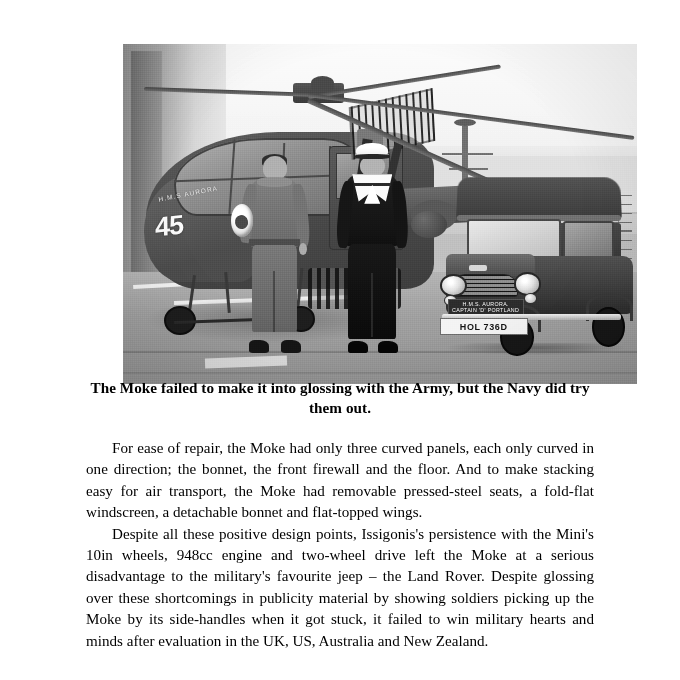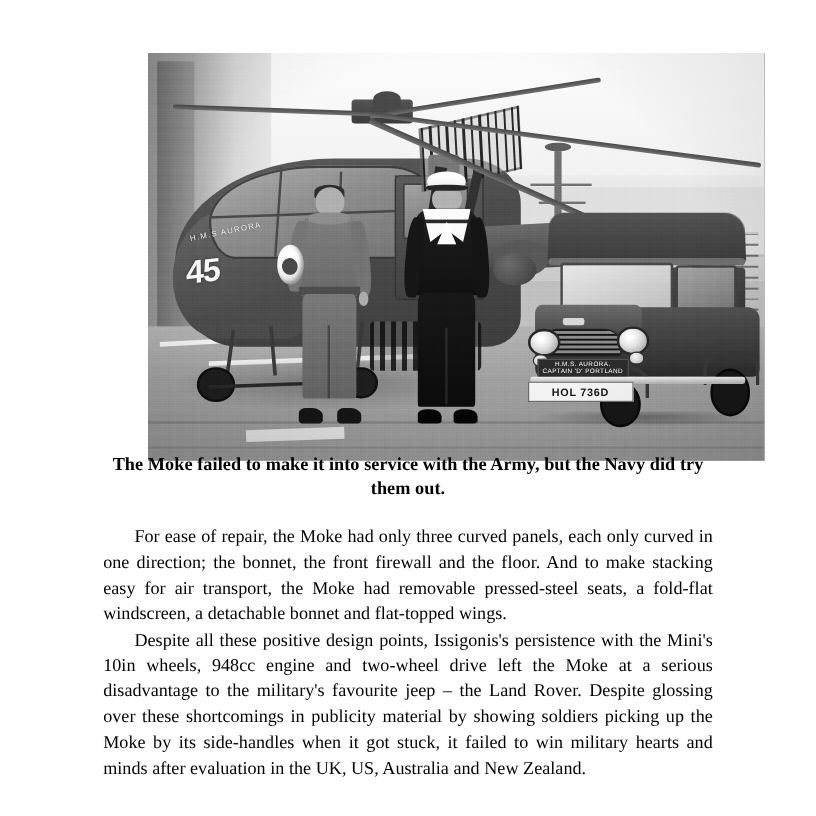--- a/index.html
+++ b/index.html
@@ -760,20 +760,20 @@
         <div class="s-leg-gap"></div>
         <div class="s-shoe s-shoeL"></div>
         <div class="s-shoe s-shoeR"></div>
       </div>
 
       <div class="grain"></div>
       <div class="vignette"></div>
     </div>
   </figure>
 
-  <figcaption class="caption">The Moke failed to make it into service with the Army, but the Navy did try them out.</figcaption>
+  <figcaption class="caption">The Moke failed to make it into glossing with the Army, but the Navy did try them out.</figcaption>
 
   <div class="body-text">
     <p>For ease of repair, the Moke had only three curved panels, each only curved in one direction; the bonnet, the front firewall and the floor. And to make stacking easy for air transport, the Moke had removable pressed-steel seats, a fold-flat windscreen, a detachable bonnet and flat-topped wings.</p>
     <p>Despite all these positive design points, Issigonis's persistence with the Mini's 10in wheels, 948cc engine and two-wheel drive left the Moke at a serious disadvantage to the military's favourite jeep – the Land Rover. Despite glossing over these shortcomings in publicity material by showing soldiers picking up the Moke by its side-handles when it got stuck, it failed to win military hearts and minds after evaluation in the UK, US, Australia and New Zealand.</p>
   </div>
 
 </div>
 
 </body></html>

